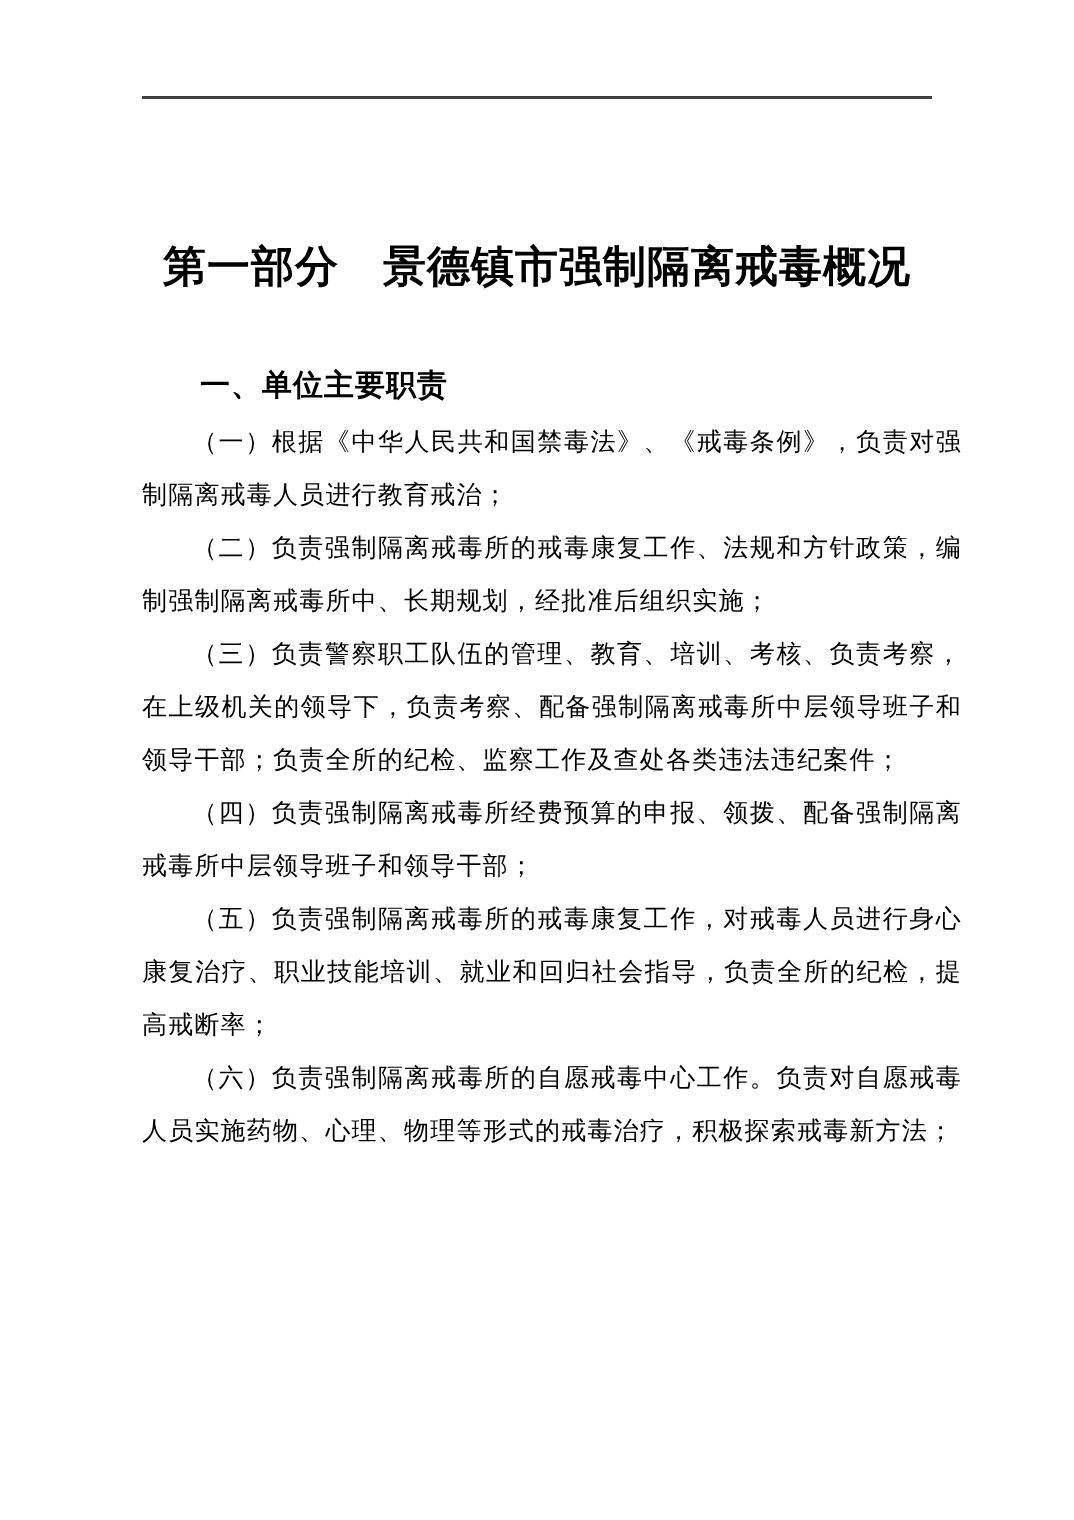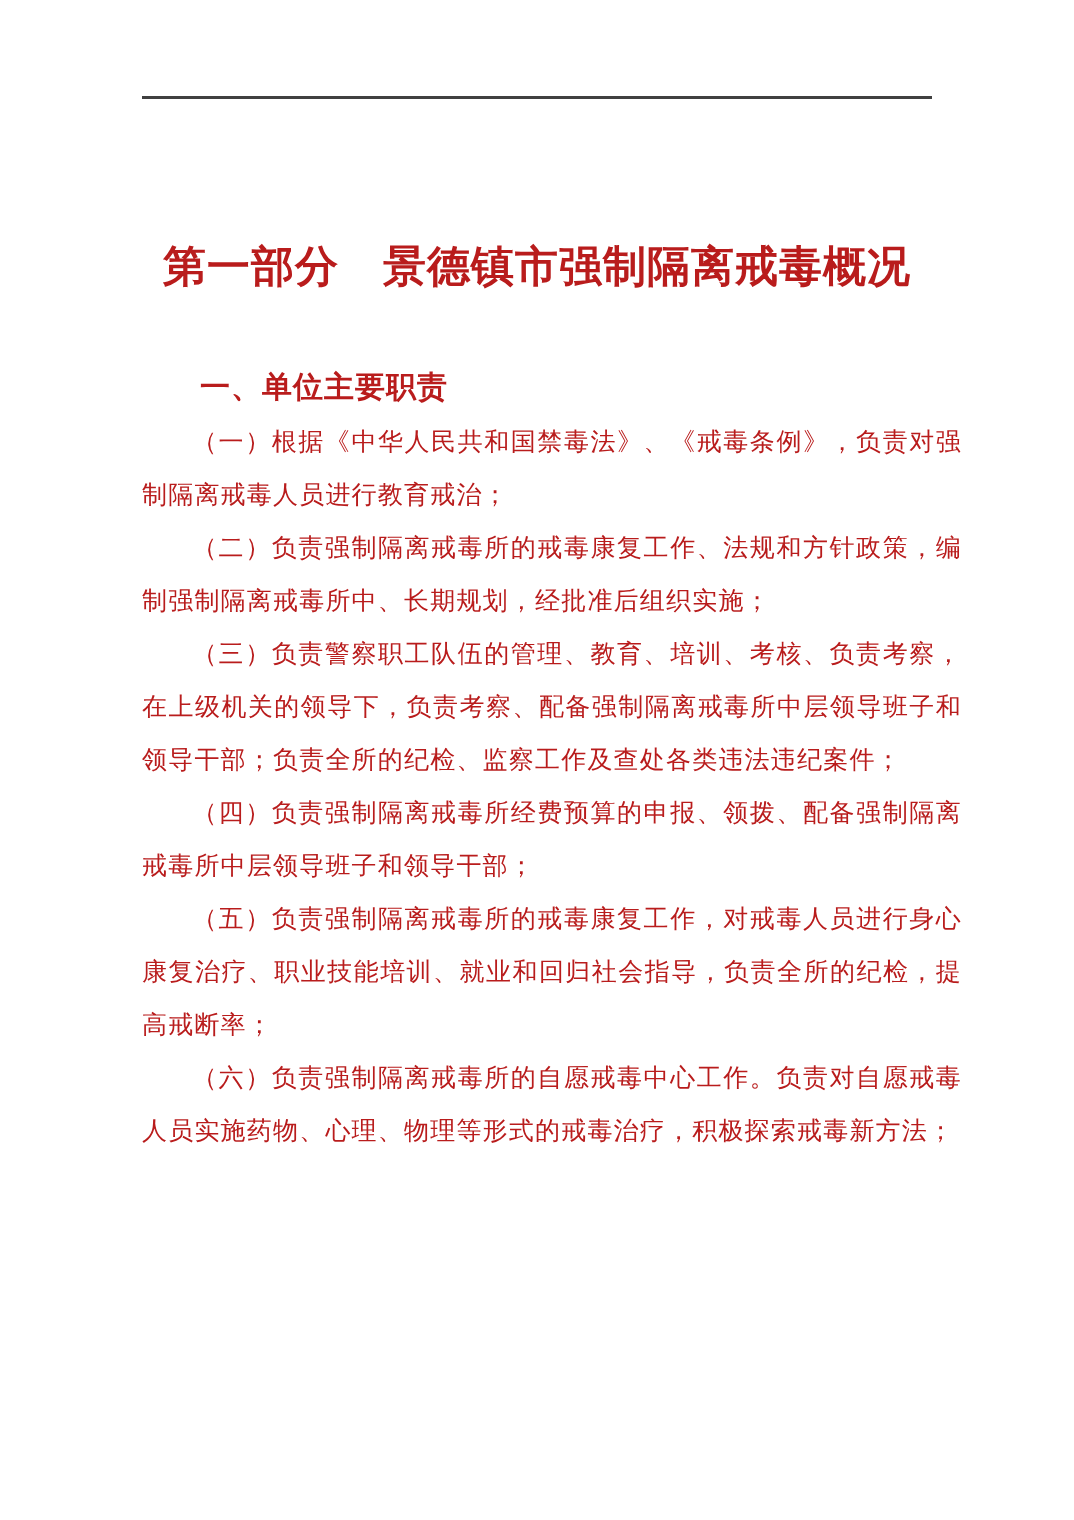--- a/index.html
+++ b/index.html
@@ -6,21 +6,21 @@
     margin: 0;
     padding: 0;
     background: #ffffff;
   }
   .page {
     position: relative;
     width: 1074px;
     height: 1520px;
     background: #ffffff;
     overflow: hidden;
-    color: #b91c1c;
+    color: #000000;
     font-family: "Liberation Serif", serif;
   }
   .header-rule {
     position: absolute;
     left: 142px;
     top: 96px;
     width: 790px;
     height: 3px;
     background: #404040;
   }
@@ -37,21 +37,21 @@
     line-height: 52px;
     letter-spacing: 1px;
     white-space: nowrap;
   }
   .section-heading {
     position: absolute;
     left: 142px;
     top: 369px;
     width: 820px;
     margin: 0;
-    font-family: Liberation Serif, serif;
+    font-family: Liberation Mono, monospace;
     font-weight: 700;
     font-size: 30px;
     line-height: 36px;
     text-indent: 58px;
     letter-spacing: 1px;
   }
   .body-text {
     position: absolute;
     left: 142px;
     top: 415px;

